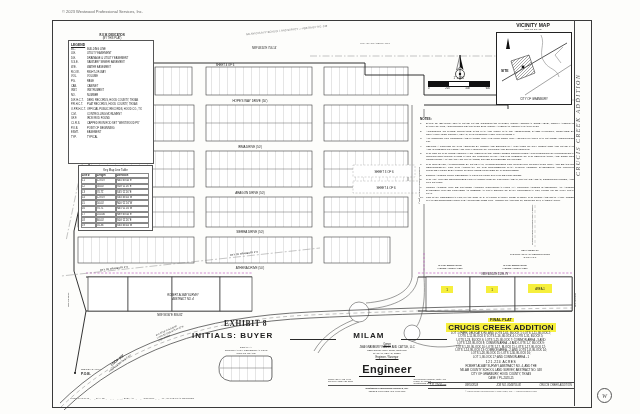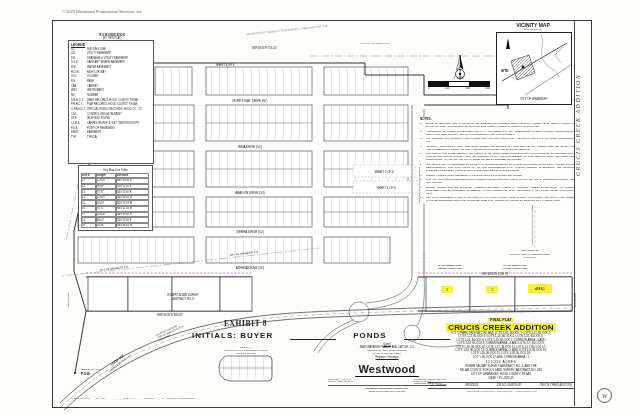--- a/index.html
+++ b/index.html
@@ -427,31 +427,31 @@
       </div>
   </div>
 
   <div class="abs" style="left:224px;top:319px;font-family:'Liberation Serif',serif;font-variant:small-caps;
        font-weight:bold;font-size:7.5px;letter-spacing:0.6px;z-index:2;">EXHIBIT 8</div>
 
   <div class="abs" style="left:192px;top:331px;z-index:2;display:flex;align-items:flex-end;gap:17px;
        font-weight:bold;font-size:8px;letter-spacing:1px;text-align:right;">
     <span>INITIALS: BUYER</span>
     <span class="field-line" style="width:46px;"></span>
-    <span>PONDS</span>
+    <span>MILAM</span>
     <span class="field-line" style="width:46px;"></span>
   </div>
 
   <div class="abs c" style="left:328px;top:343px;width:118px;z-index:2;">
     <div style="font-size:2.6px;text-decoration:underline;">Owner</div>
     <div style="font-size:2.7px;">JWA GRANBURY RANCH AND CATTLE, LLC</div>
     <div style="font-size:2.5px;">5550 Spring Valley Road, Suite 500</div>
     <div style="font-size:2.5px;">DALLAS, TEXAS, 75254</div>
     <div style="font-size:2.6px;text-decoration:underline;margin-top:1px;">Engineer / Surveyor</div>
-    <div style="font-size:11px;font-weight:bold;letter-spacing:0.3px;border-bottom:1.4px solid #111;display:inline-block;padding:0 3px 0.5px;">Westwood</div>
+    <div style="font-size:11px;font-weight:bold;letter-spacing:0.3px;border-bottom:1.4px solid #111;display:inline-block;padding:0 3px 0.5px;">Engineer</div>
     <div style="display:flex;justify-content:space-between;font-size:2.3px;color:#333;margin-top:1px;text-align:left;">
       <div>
         <div>Phone (214) 473-4640</div>
         <div>Toll Free (888) 937-5150</div>
       </div>
       <div>
         <div>2901 Dallas Parkway, Suite 400</div>
         <div>Plano, TX 75093</div>
         <div>westwoodps.com</div>
       </div>

